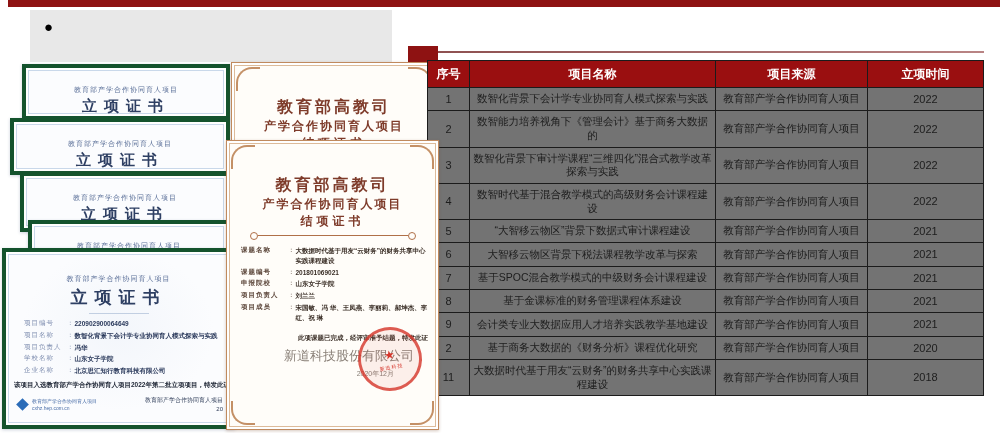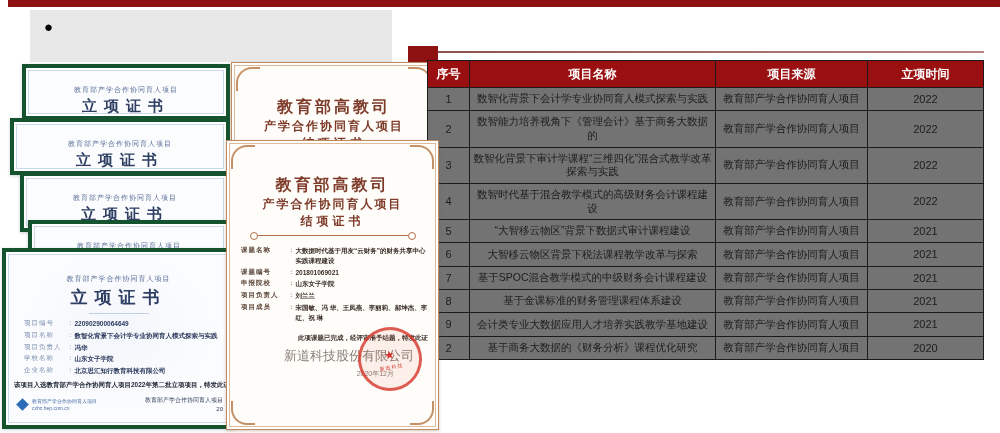--- a/index.html
+++ b/index.html
@@ -291,17 +291,23 @@
             <td class="c1">会计类专业大数据应用人才培养实践教学基地建设</td>
             <td class="c2">教育部产学合作协同育人项目</td>
             <td class="c3">2021</td>
           </tr>
           <tr>
             <td class="c0">2</td>
             <td class="c1">基于商务大数据的《财务分析》课程优化研究</td>
             <td class="c2">教育部产学合作协同育人项目</td>
             <td class="c3">2020</td>
           </tr>
+          <tr>
+            <td class="c0">11</td>
+            <td class="c1">大数据时代基于用友“云财务”的财务共享中心实践课程建设</td>
+            <td class="c2">教育部产学合作协同育人项目</td>
+            <td class="c3">2018</td>
+          </tr>
         </tbody>
     </table>
   </div>
 
 </div>
 
 </body></html>

